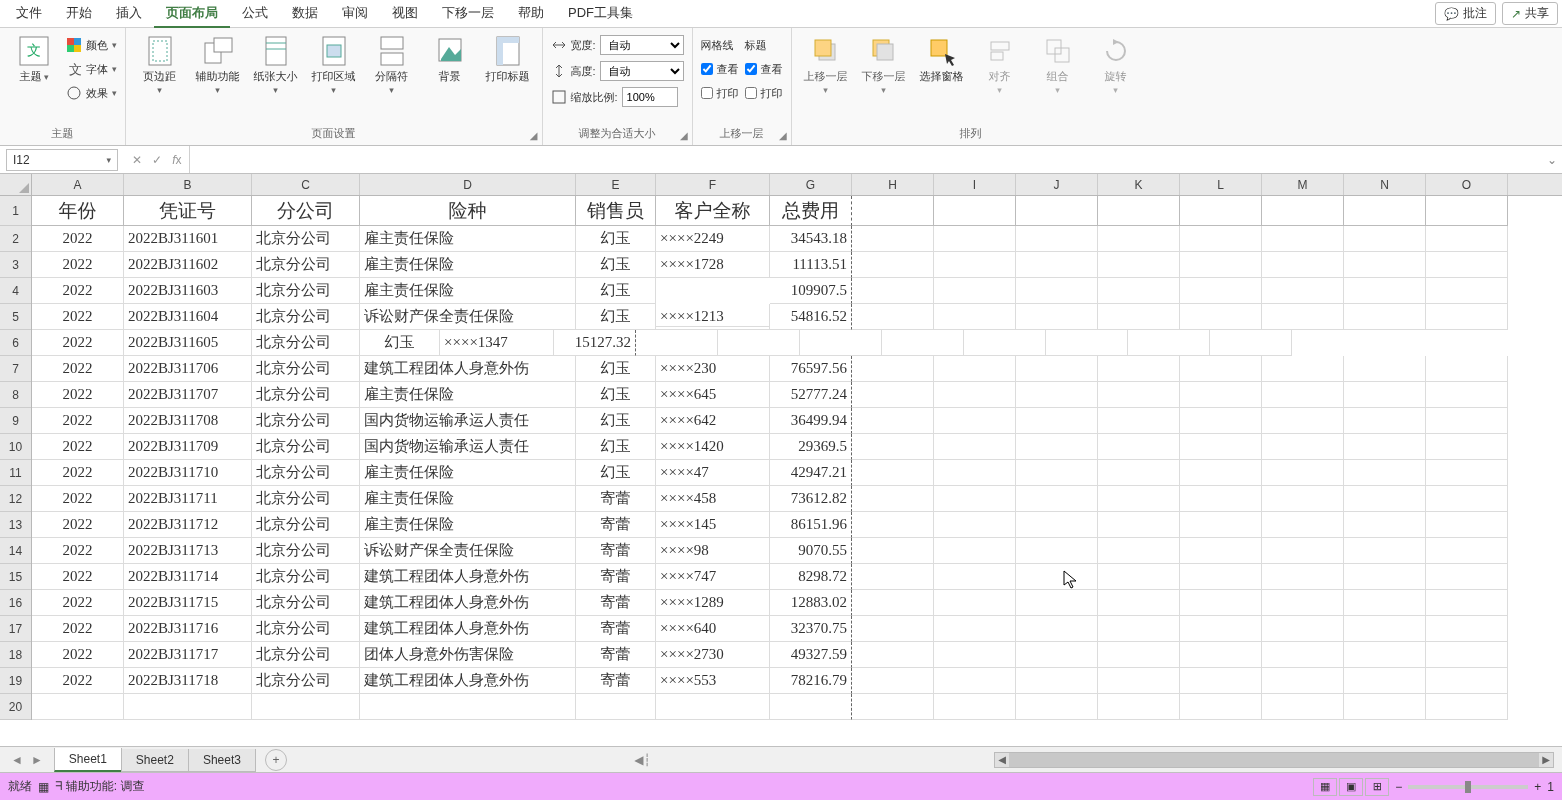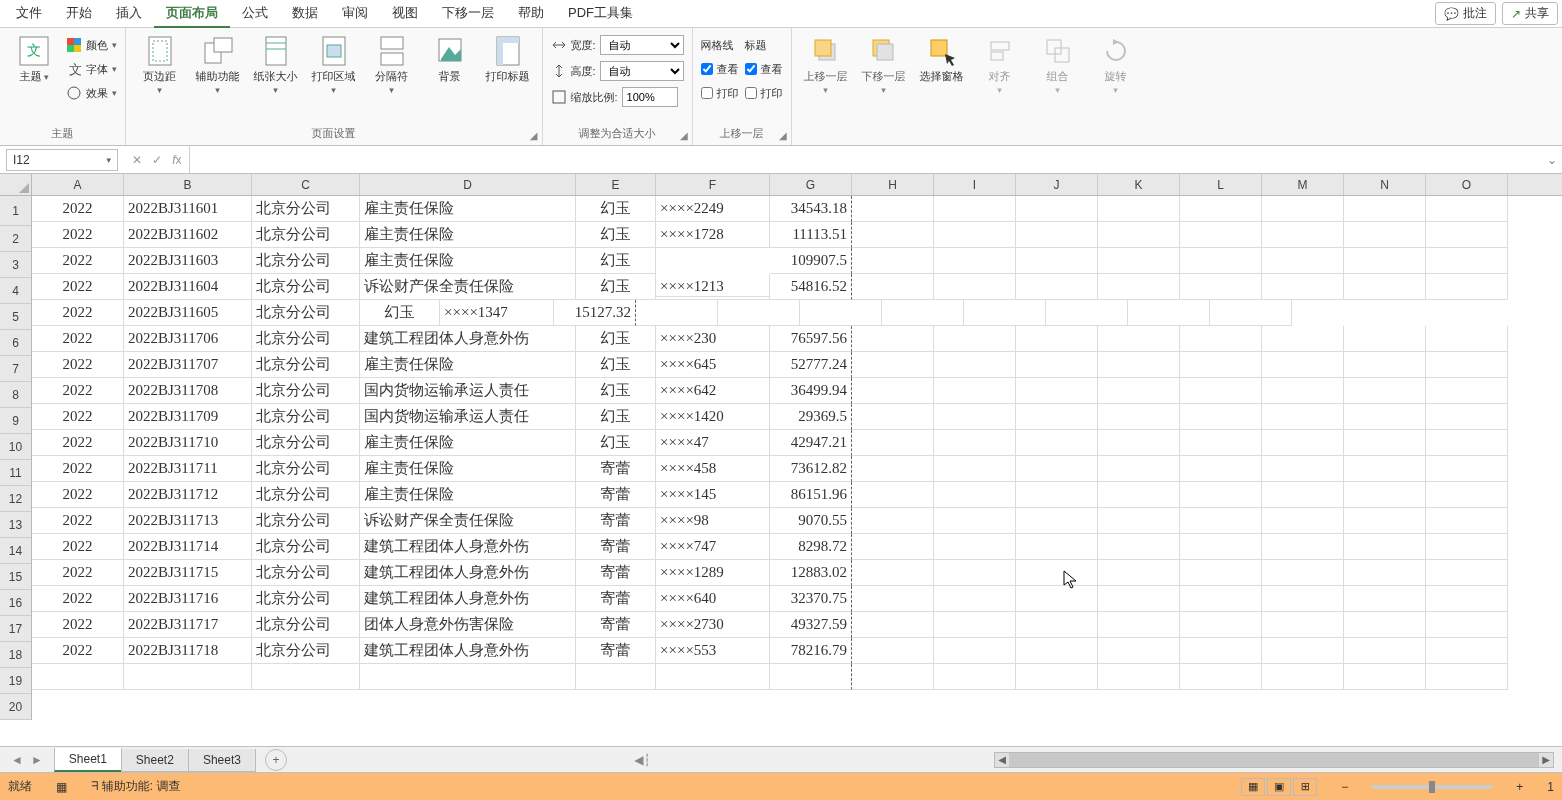--- a/index.html
+++ b/index.html
@@ -60,21 +60,21 @@
 .sheet-tabs { display: flex; align-items: flex-end; height: 100%; }
 .sheet-tab { padding: 4px 14px; border: 1px solid #bbb; border-top: none; background: #e6e6e6; font-size: 12px; margin-right: -1px; }
 .sheet-tab.active { background: #fff; border-bottom: 2px solid #417e45; }
 .new-sheet { width: 22px; height: 22px; border: 1px solid #bbb; border-radius: 50%; display: flex; align-items: center; justify-content: center; margin-left: 10px; color: #666; }
 .hscroll-container { flex: 1; display: flex; align-items: center; padding: 0 8px; gap: 4px; }
 .hscroll-track { flex: 1; max-width: 560px; height: 16px; background: #e0e0e0; border: 1px solid #bbb; position: relative; margin-left: auto; }
 .hscroll-thumb { position: absolute; left: 14px; top: 0; bottom: 0; right: 14px; background: #c8c8c8; }
 .hscroll-arrow { width: 14px; text-align: center; color: #666; position: absolute; top: 0; bottom: 0; line-height: 14px; font-size: 10px; }
 
 
-.status-bar { position: absolute; left: 0; right: 0; bottom: 0; height: 28px; display: flex; align-items: center; padding: 0 8px; border-top: 1px solid #c0c0c0; background: #fdba74; font-size: 12px; gap: 24px; }
+.status-bar { position: absolute; left: 0; right: 0; bottom: 0; height: 28px; display: flex; align-items: center; padding: 0 8px; border-top: 1px solid #c0c0c0; background: #f0abfc; font-size: 12px; gap: 6px; }
 .status-bar .spacer { flex: 1; }
 .view-btns { display: flex; gap: 2px; }
 .view-btn { width: 24px; height: 18px; border: 1px solid #bbb; display: flex; align-items: center; justify-content: center; font-size: 11px; }
 .zoom-slider { width: 120px; height: 4px; background: #ccc; position: relative; }
 .zoom-slider::after { content: ""; position: absolute; left: 50%; top: -4px; width: 6px; height: 12px; background: #888; transform: translateX(-50%); }
 
 svg { display: block; }
 .cursor { position: absolute; left: 1063px; top: 570px; pointer-events: none; }
 </style>
 </head>
@@ -327,20 +327,21 @@
       <div class="big-btn" style="opacity:.5">
           <div class="icon-box">
             <svg width="30" height="30">
               <path d="M15 6 a9 9 0 1 1 -9 9" fill="none" stroke="#888" stroke-width="2"></path>
               <polygon points="12,3 18,6 12,9" fill="#888"></polygon>
             </svg>
           </div>
           <div class="lbl"><span>旋转</span><br><span class="dd">▾</span></div>
         </div>
     </div>
+    <div class="ribbon-group-label">排列</div>
   </div>
 </div>
 
 <div class="formula-bar">
   <div class="name-box">
       <span>I12</span>
       <span class="dd">▾</span>
     </div>
   <div class="fx-btns">
     <span>✕</span>
@@ -386,20 +387,37 @@
       <div class="row-h">13</div>
       <div class="row-h">14</div>
       <div class="row-h">15</div>
       <div class="row-h">16</div>
       <div class="row-h">17</div>
       <div class="row-h">18</div>
       <div class="row-h">19</div>
       <div class="row-h">20</div>
     </div>
   <div class="cells" id="cells">
+      <div class="row hdr">
+        <div class="cell" style="width: 92px;">年份</div>
+        <div class="cell" style="width: 128px;">凭证号</div>
+        <div class="cell" style="width: 108px;">分公司</div>
+        <div class="cell" style="width: 216px;">险种</div>
+        <div class="cell" style="width: 80px;">销售员</div>
+        <div class="cell" style="width: 114px;">客户全称</div>
+        <div class="cell page-break" style="width: 82px;">总费用</div>
+        <div class="cell" style="width: 82px;"></div>
+        <div class="cell" style="width: 82px;"></div>
+        <div class="cell" style="width: 82px;"></div>
+        <div class="cell" style="width: 82px;"></div>
+        <div class="cell" style="width: 82px;"></div>
+        <div class="cell" style="width: 82px;"></div>
+        <div class="cell" style="width: 82px;"></div>
+        <div class="cell" style="width: 82px;"></div>
+      </div>
       <div class="row data">
         <div class="cell c-center" style="width: 92px;">2022</div>
         <div class="cell" style="width: 128px;">2022BJ311601</div>
         <div class="cell" style="width: 108px;">北京分公司</div>
         <div class="cell" style="width: 216px;">雇主责任保险</div>
         <div class="cell c-center" style="width: 80px;">幻玉</div>
         <div class="cell" style="width: 114px;">××××2249</div>
         <div class="cell page-break c-right" style="width: 82px;">34543.18</div>
         <div class="cell" style="width: 82px;"></div>
         <div class="cell" style="width: 82px;"></div>

